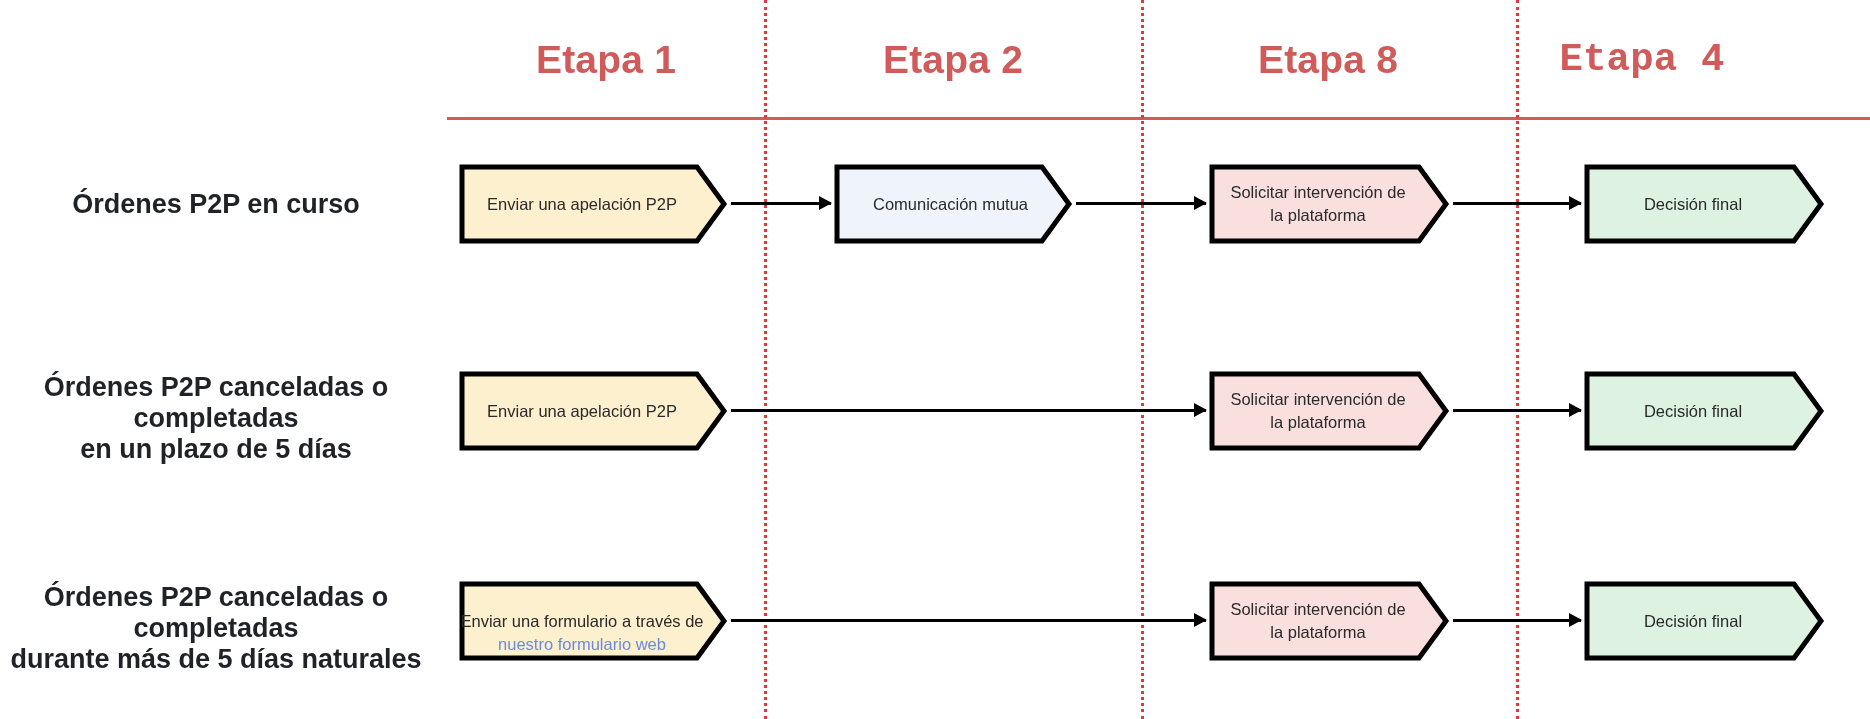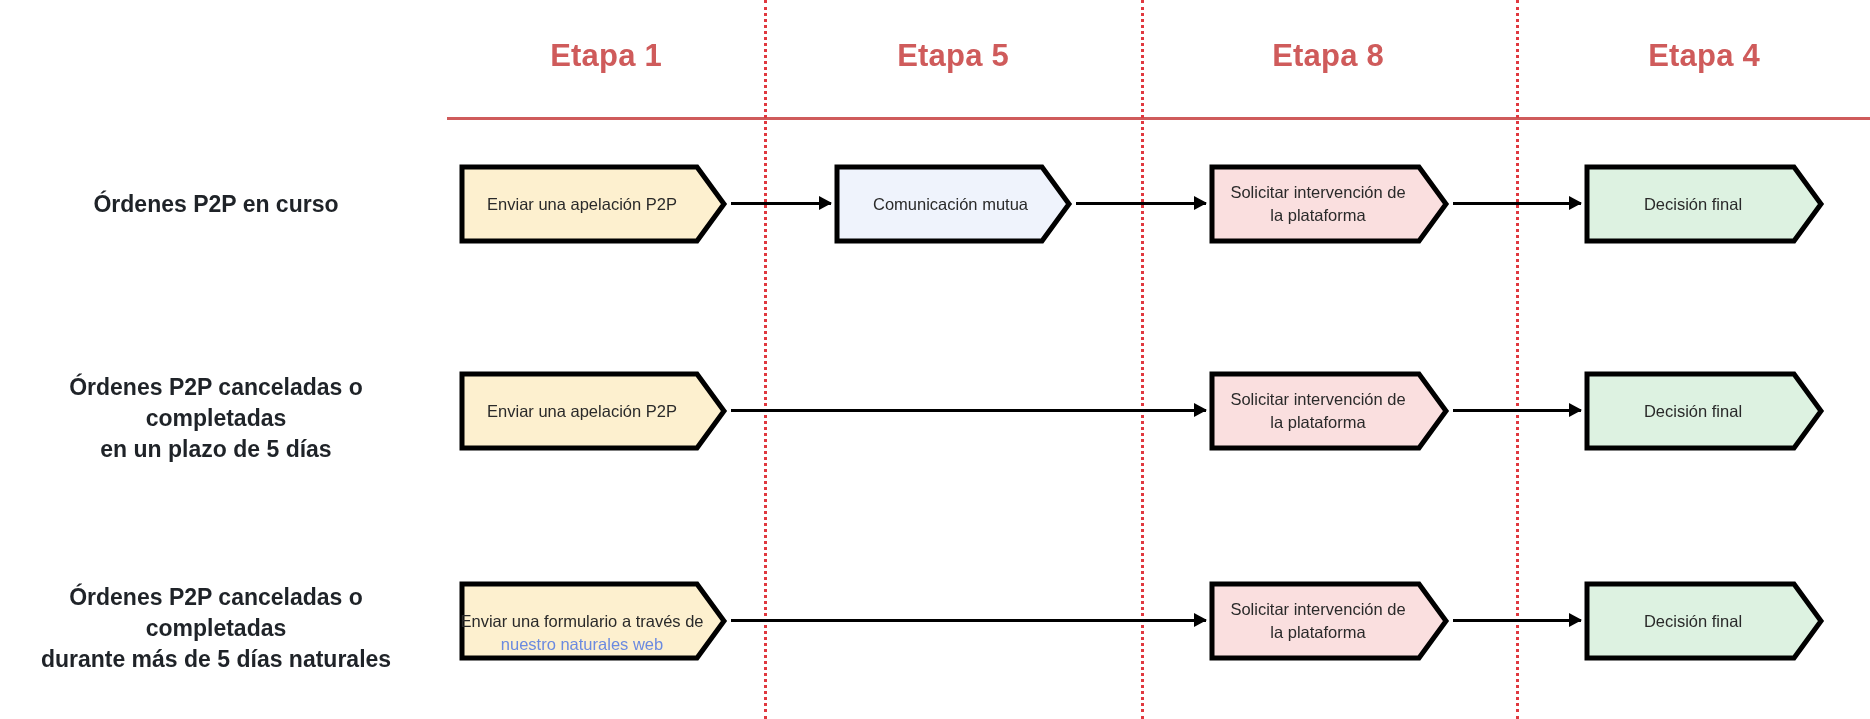--- a/index.html
+++ b/index.html
@@ -21,21 +21,21 @@
     width: 1870px;
     height: 719px;
   }
 
   
   .stage-header {
     position: absolute;
     top: 38px;
     text-align: center;
     color: #cf5b5b;
-    font-size: 31px;
+    font-size: 39px;
     font-weight: bold;
     letter-spacing: 0.2px;
     font-family: "Liberation Sans", sans-serif;
     white-space: nowrap;
   }
 
   .header-rule {
     position: absolute;
     left: 447px;
     top: 117px;
@@ -52,21 +52,21 @@
     border-left: 3px dotted #e0383f;
   }
 
   
   .row-label {
     position: absolute;
     left: 0;
     width: 432px;
     text-align: center;
     color: #1f2328;
-    font-size: 23px;
+    font-size: 27px;
     font-weight: bold;
     line-height: 31px;
     font-family: "Liberation Sans", sans-serif;
   }
 
   
   .chevron {
     position: absolute;
     display: flex;
     align-items: center;
@@ -120,23 +120,23 @@
     border-left: 13px solid #000000;
   }
 </style>
 </head>
 <body>
 
 <div id="canvas">
 
   <div>
     <div class="stage-header" style="left:456px;width:300px;">Etapa 1</div>
-    <div class="stage-header" style="left:803px;width:300px;">Etapa 5</div>
+    <div class="stage-header" style="left:803px;width:300px;">Etapa 2</div>
     <div class="stage-header" style="left:1178px;width:300px;">Etapa 8</div>
-    <div class="stage-header" style="left:1554px;width:300px;">Etapa 4</div>
+    <div class="stage-header" style="left:1492px;width:300px;font-family:Liberation Mono, monospace;">Etapa 4</div>
   </div>
 
   <div class="header-rule"></div>
 
   <div class="divider" style="left:764px;"></div>
   <div class="divider" style="left:1141px;"></div>
   <div class="divider" style="left:1516px;"></div>
 
   <div class="row-label" style="top:189px;">Órdenes P2P en curso</div>
   <div class="row-label" style="top:372px; white-space:pre-line;">Órdenes P2P canceladas o completadas
@@ -218,21 +218,21 @@
       <polygon points="3,3 210,3 237,40 210,77 3,77" fill="#ddf2e1" stroke="#000000" stroke-width="5" stroke-linejoin="miter"></polygon>
     </svg>
     <div class="ctext">Decisión final</div>
   </div>
 
   <div class="chevron" style="left:459px;top:581px;width:268px;height:80px;">
     <svg viewBox="0 0 268 80" preserveAspectRatio="none">
       <polygon points="3,3 238,3 265,40 238,77 3,77" fill="#fdf0cf" stroke="#000000" stroke-width="5" stroke-linejoin="miter"></polygon>
     </svg>
     <div class="ctext">
-      <span>Enviar una formulario a través de </span><span class="weblink">nuestro naturales web</span>
+      <span>Enviar una formulario a través de </span><span class="weblink">nuestro formulario web</span>
     </div>
   </div>
 
   <div class="connector" style="left:731px;top:619px;width:475px;">
     <div class="line"></div>
     <div class="head"></div>
   </div>
 
   <div class="chevron" style="left:1209px;top:581px;width:240px;height:80px;">
     <svg viewBox="0 0 240 80" preserveAspectRatio="none">

